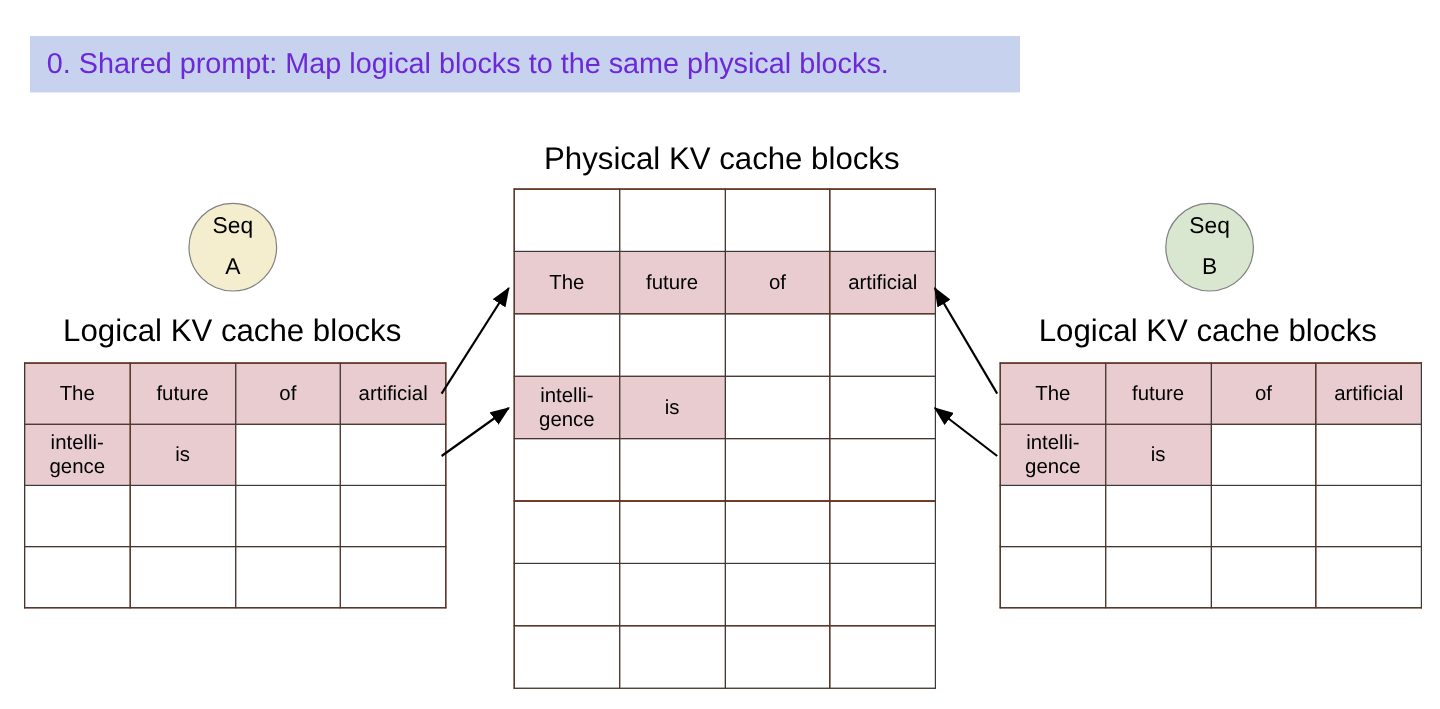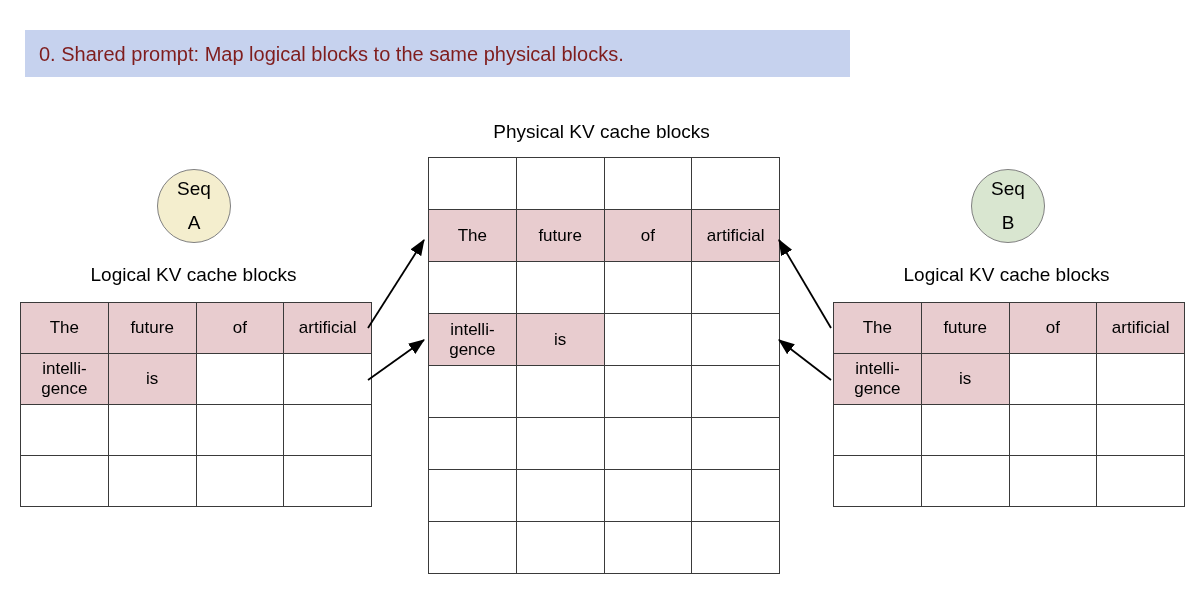--- a/index.html
+++ b/index.html
@@ -22,30 +22,30 @@
     left: 25px;
     top: 30px;
     width: 825px;
     height: 47px;
     background: #c6d2ee;
     display: flex;
     align-items: center;
   }
   #header-banner .banner-text {
     padding-left: 14px;
-    font-size: 20px;
+    font-size: 24px;
     line-height: 24px;
-    color: #7f1d1d;
+    color: #6d28d9;
     white-space: nowrap;
   }
 
   
   .section-title {
     position: absolute;
-    font-size: 19px;
+    font-size: 26px;
     line-height: 22px;
     text-align: center;
     white-space: nowrap;
     color: #000;
   }
   #physical-title {
     left: 428px;
     top: 121px;
     width: 347px;
   }

